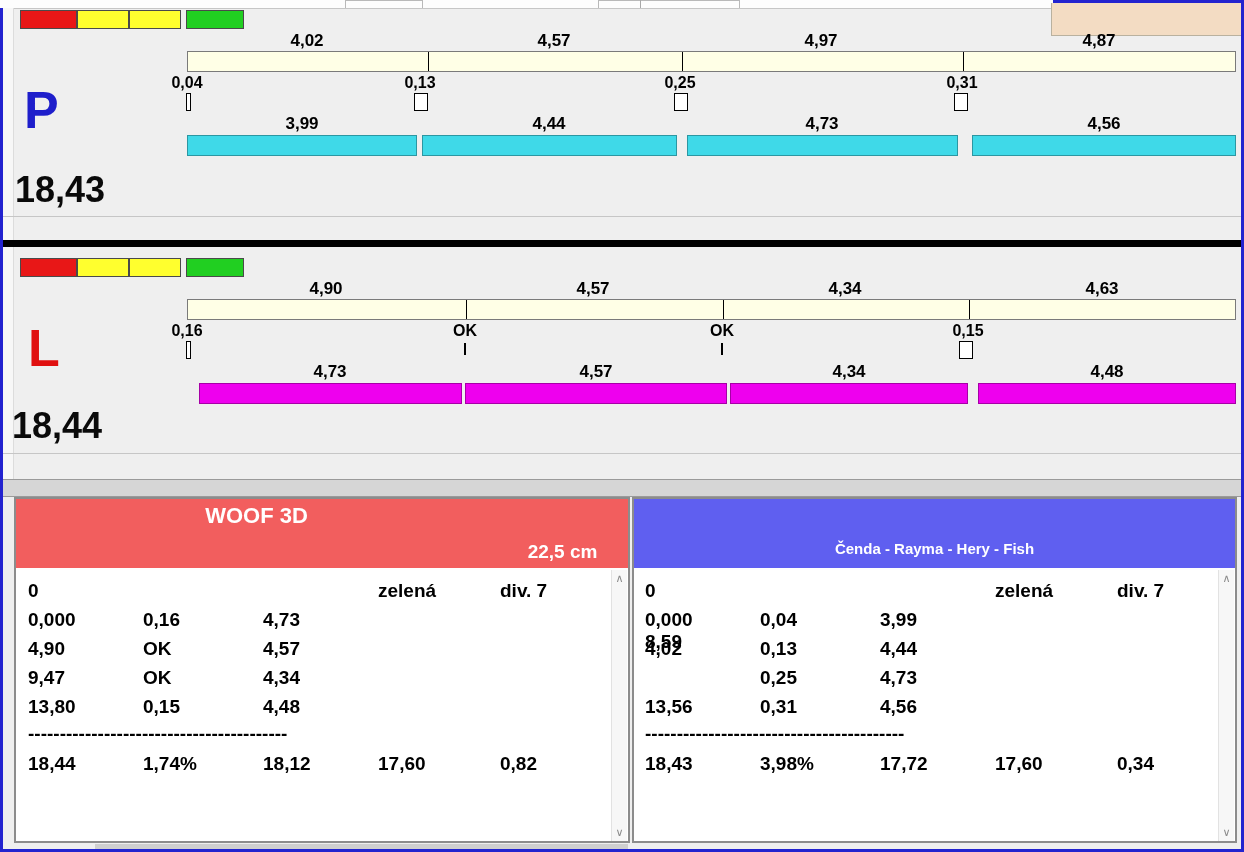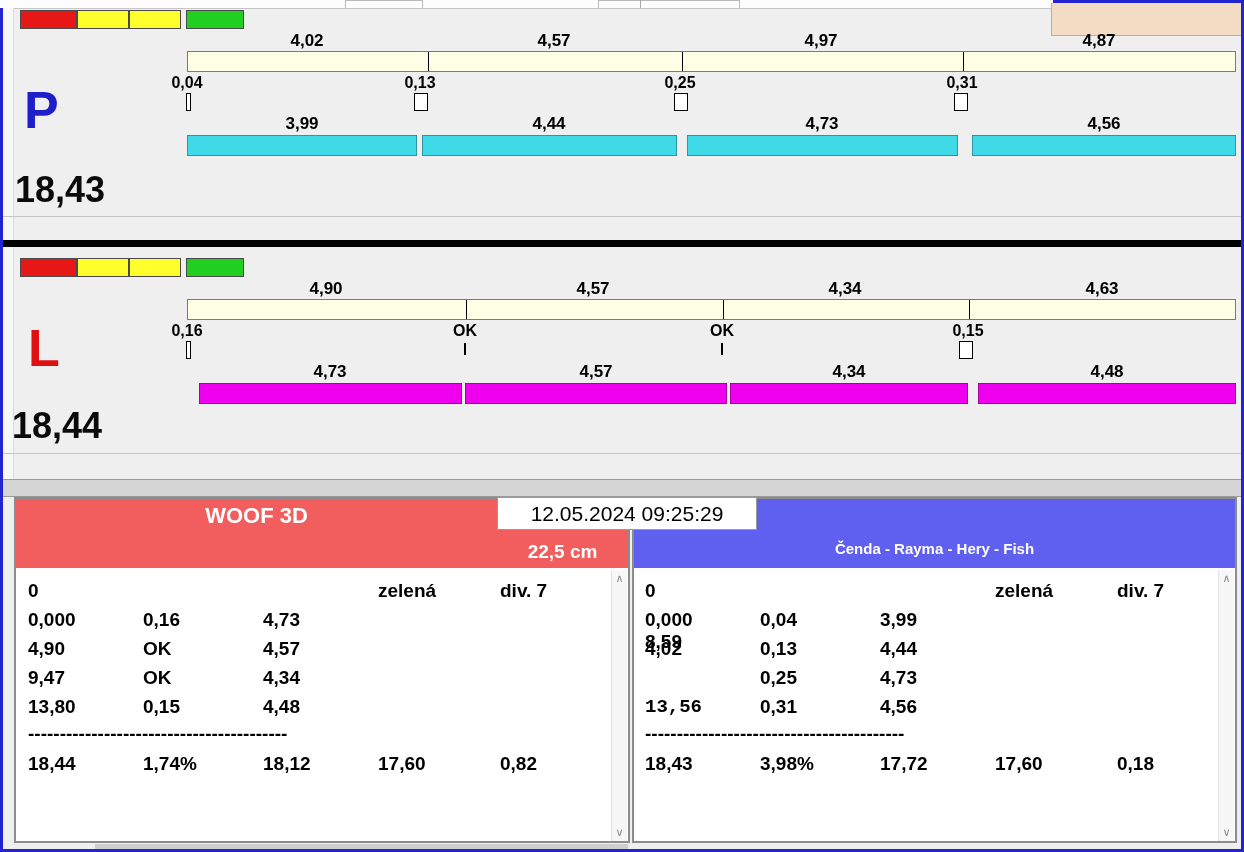--- a/index.html
+++ b/index.html
@@ -155,21 +155,20 @@
 
     <div class="phead" style="left: 16px; top: 499px; width: 612px; background: rgb(242, 94, 94);"></div>
     <div class="phead" style="left: 634px; top: 499px; width: 601px; background: rgb(95, 95, 240);"></div>
 
     <div class="ptitle" style="left:16px;top:503px;width:481px;">WOOF 3D</div>
     <div class="pheight" style="left:497px;top:541px;width:131px;">22,5 cm</div>
 
     <div class="psub" style="left:634px;top:540px;width:601px;">Čenda - Rayma - Hery - Fish</div>
     <div class="pheight" style="left:634px;top:572px;width:123px;">25 cm</div>
 
-    <div class="datetime" style="left:497px;top:497px;width:260px;height:33px;">12.05.2024 09:25:29</div>
 
     <div class="cell" style="left:28px;top:580px;">0</div>
     <div class="cell" style="left:378px;top:580px;">zelená</div>
     <div class="cell" style="left:500px;top:580px;">div. 7</div>
 
     <div class="cell" style="left:28px;top:609px;">0,000</div>
     <div class="cell" style="left:143px;top:609px;">0,16</div>
     <div class="cell" style="left:263px;top:609px;">4,73</div>
 
     <div class="cell" style="left:28px;top:638px;">4,90</div>
@@ -201,31 +200,31 @@
     <div class="cell" style="left:880px;top:609px;">3,99</div>
 
     <div class="cell" style="left:645px;top:638px;">4,02</div>
     <div class="cell" style="left:760px;top:638px;">0,13</div>
     <div class="cell" style="left:880px;top:638px;">4,44</div>
 
     <div class="cell" style="left:645px;top:631px;">8,59</div>
     <div class="cell" style="left:760px;top:667px;">0,25</div>
     <div class="cell" style="left:880px;top:667px;">4,73</div>
 
-    <div class="cell" style="left:645px;top:696px;font-family:Liberation Mono, monospace;">13,56</div>
+    <div class="cell" style="left:645px;top:696px;">13,56</div>
     <div class="cell" style="left:760px;top:696px;">0,31</div>
     <div class="cell" style="left:880px;top:696px;">4,56</div>
 
     <div class="cell" style="left:645px;top:723px;">-----------------------------------------</div>
 
     <div class="cell" style="left:645px;top:753px;">18,43</div>
     <div class="cell" style="left:760px;top:753px;">3,98%</div>
     <div class="cell" style="left:880px;top:753px;">17,72</div>
     <div class="cell" style="left:995px;top:753px;">17,60</div>
-    <div class="cell" style="left:1117px;top:753px;">0,18</div>
+    <div class="cell" style="left:1117px;top:753px;">0,34</div>
 
     <div class="sbar" style="left:611px;top:570px;height:271px;">
       <div class="sarrow" style="top:2px;">∧</div>
       <div class="sarrow" style="bottom:2px;">∨</div>
     </div>
     <div class="sbar" style="left:1218px;top:570px;height:271px;">
       <div class="sarrow" style="top:2px;">∧</div>
       <div class="sarrow" style="bottom:2px;">∨</div>
     </div>
   </div>

